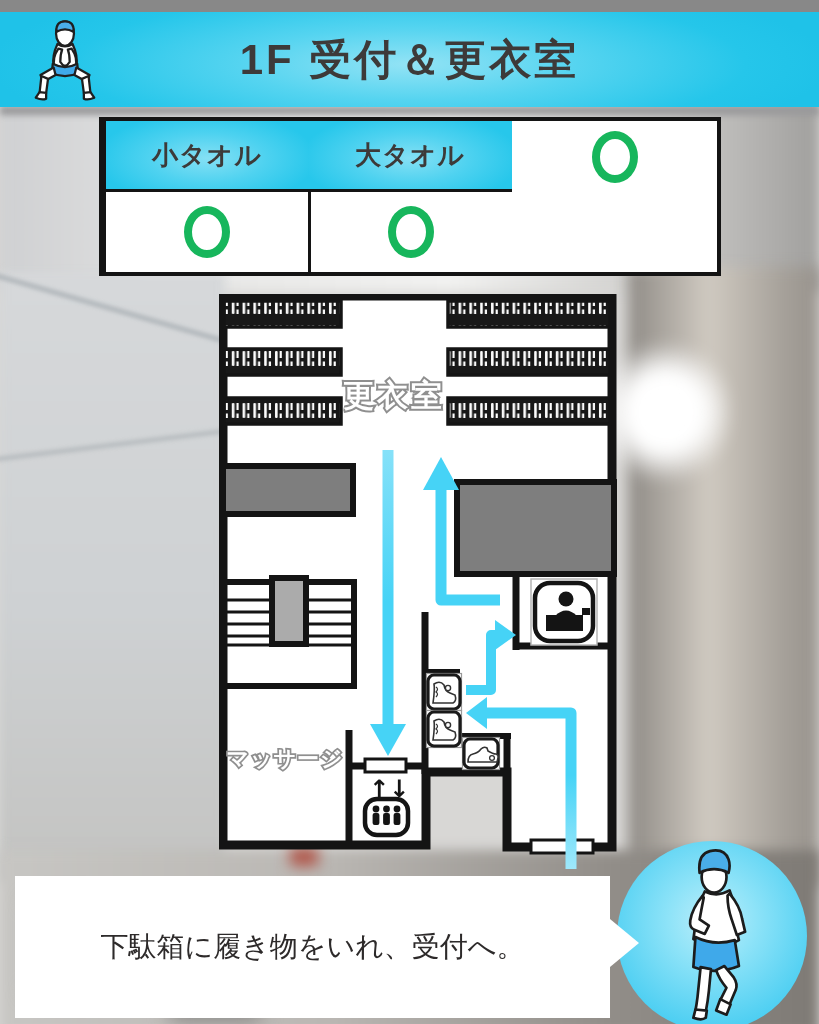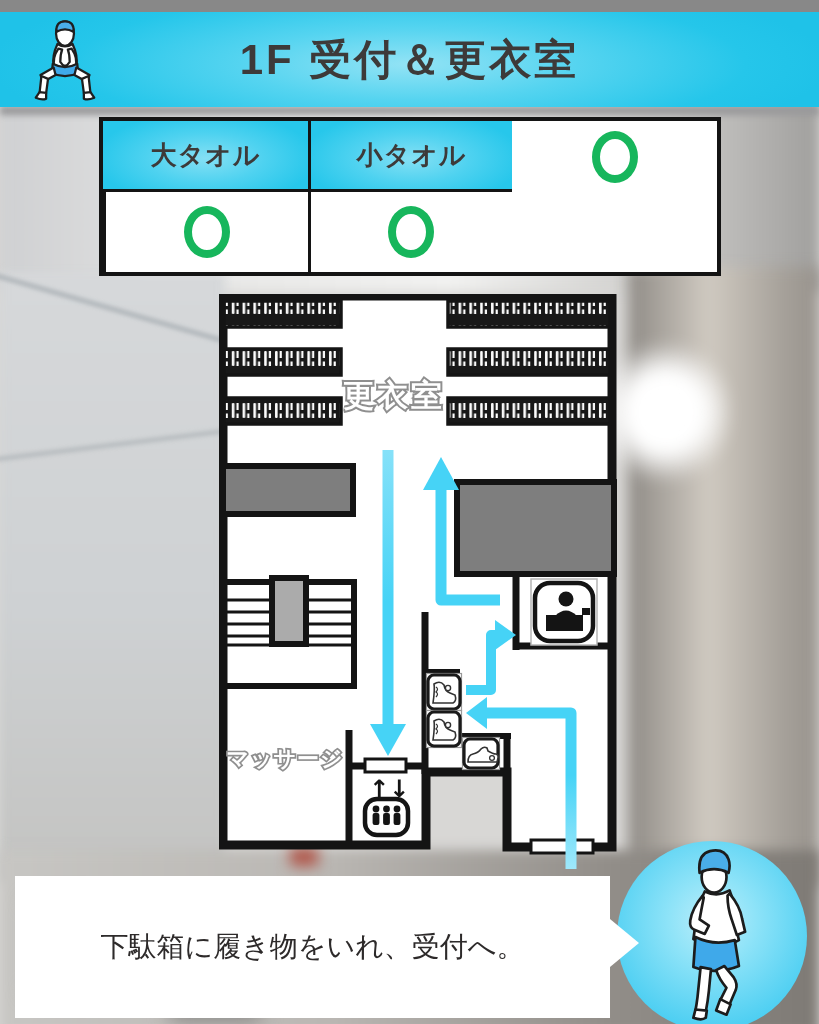--- a/index.html
+++ b/index.html
@@ -87,22 +87,22 @@
         <path d="M8,78 L4,84 Q11,87 15,85 L15,79 Z" fill="#fff"></path>
         <path d="M47,52 L61,60 L58,67 L45,60 Z" fill="#fff"></path>
         <path d="M60,61 L62,79 H55 L53,64 Z" fill="#fff"></path>
         <path d="M62,78 L66,84 Q59,87 55,85 L55,79 Z" fill="#fff"></path>
       </g>
     </svg>
     <div class="title">1F 受付＆更衣室</div>
   </div>
 
   <div class="tbl">
+    <div class="hcell">小タオル</div>
     <div class="hcell first">大タオル</div>
-    <div class="hcell">小タオル</div>
     <div class="bcell first">
         <div class="ring"></div>
       </div>
     <div class="bcell">
         <div class="ring"></div>
       </div>
     <div class="bcell">
         <div class="ring"></div>
       </div>
   </div>

